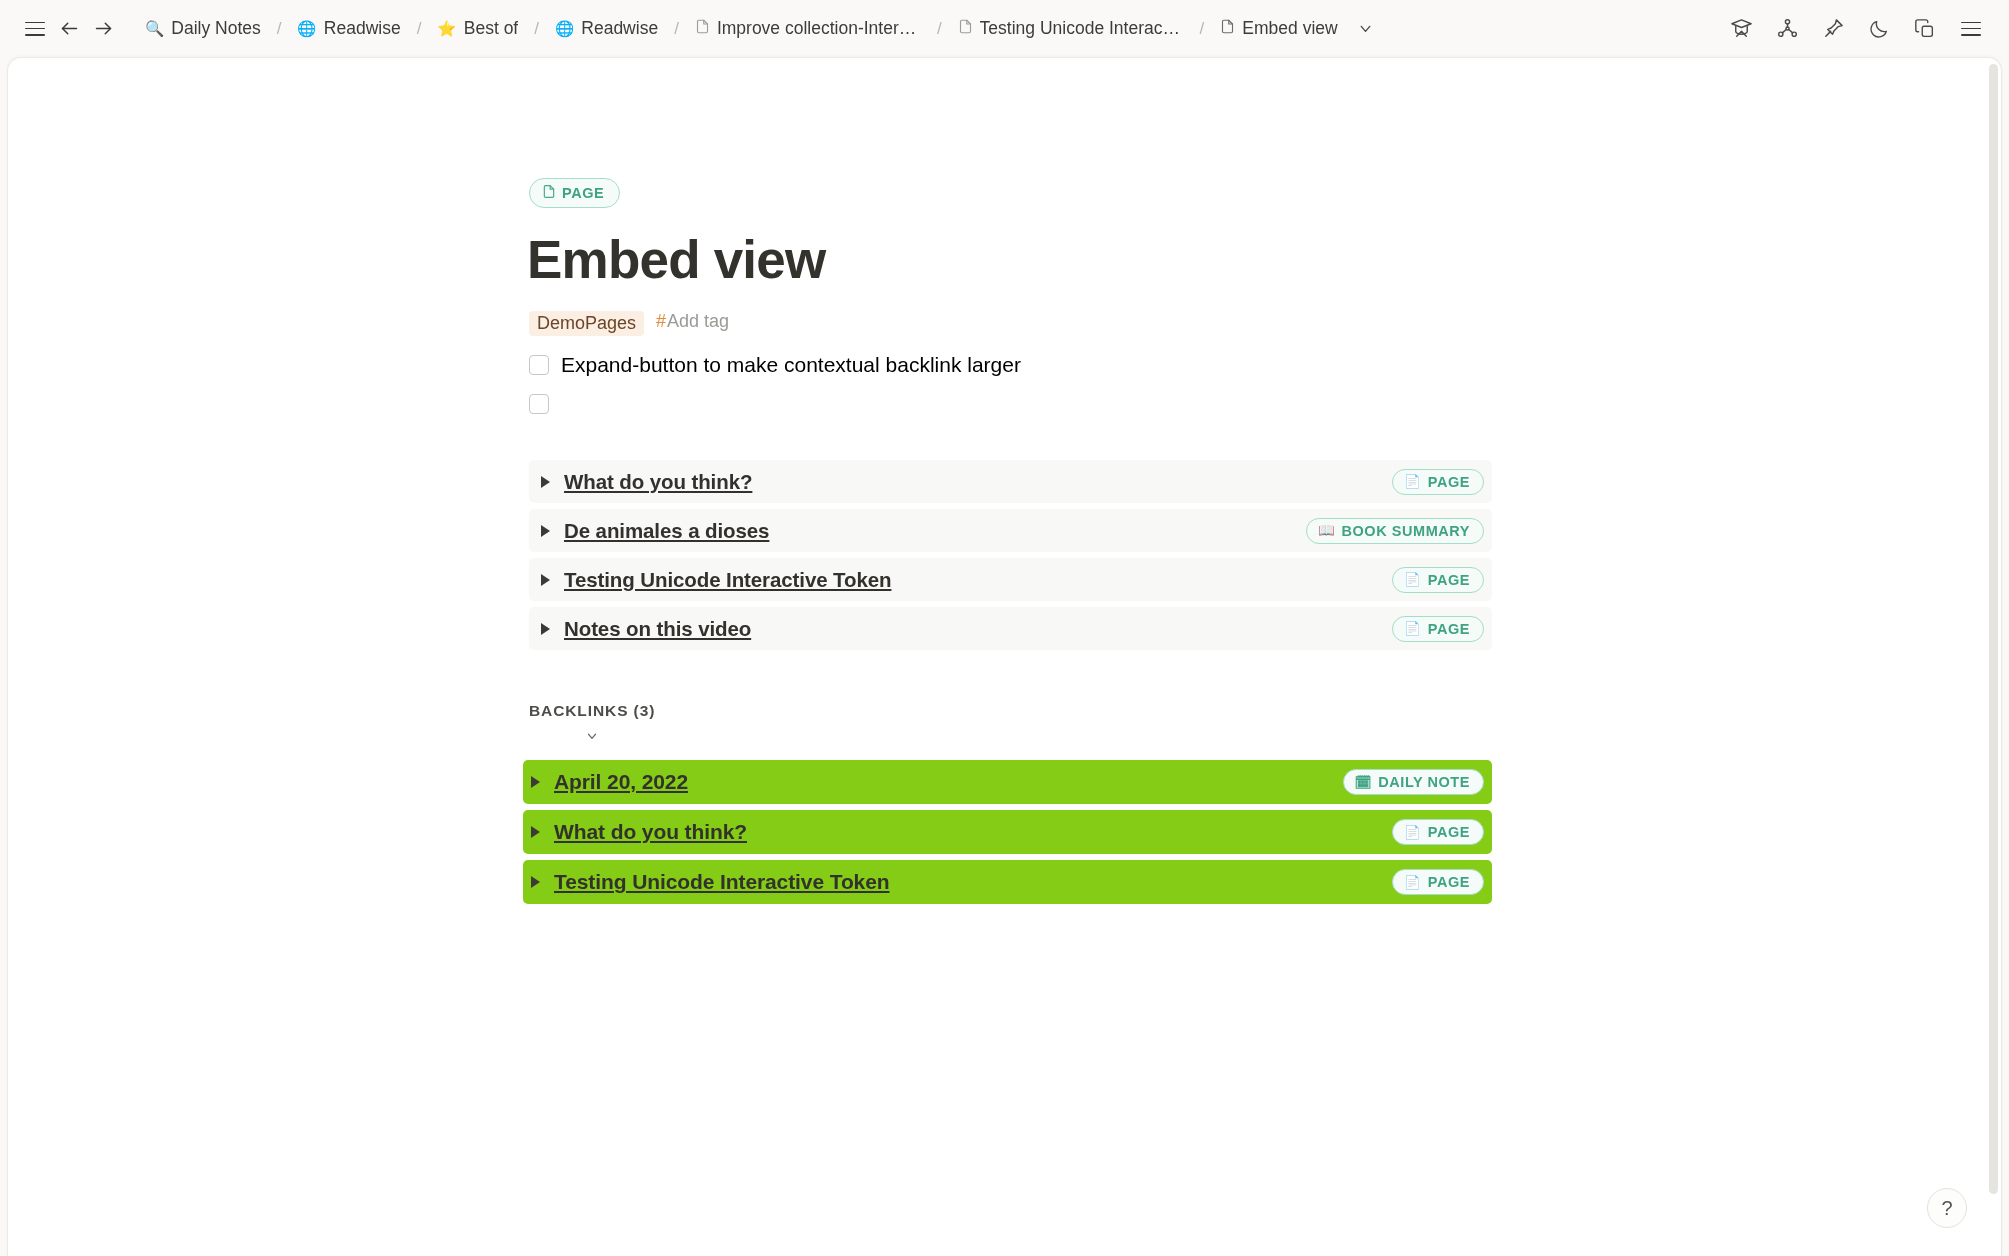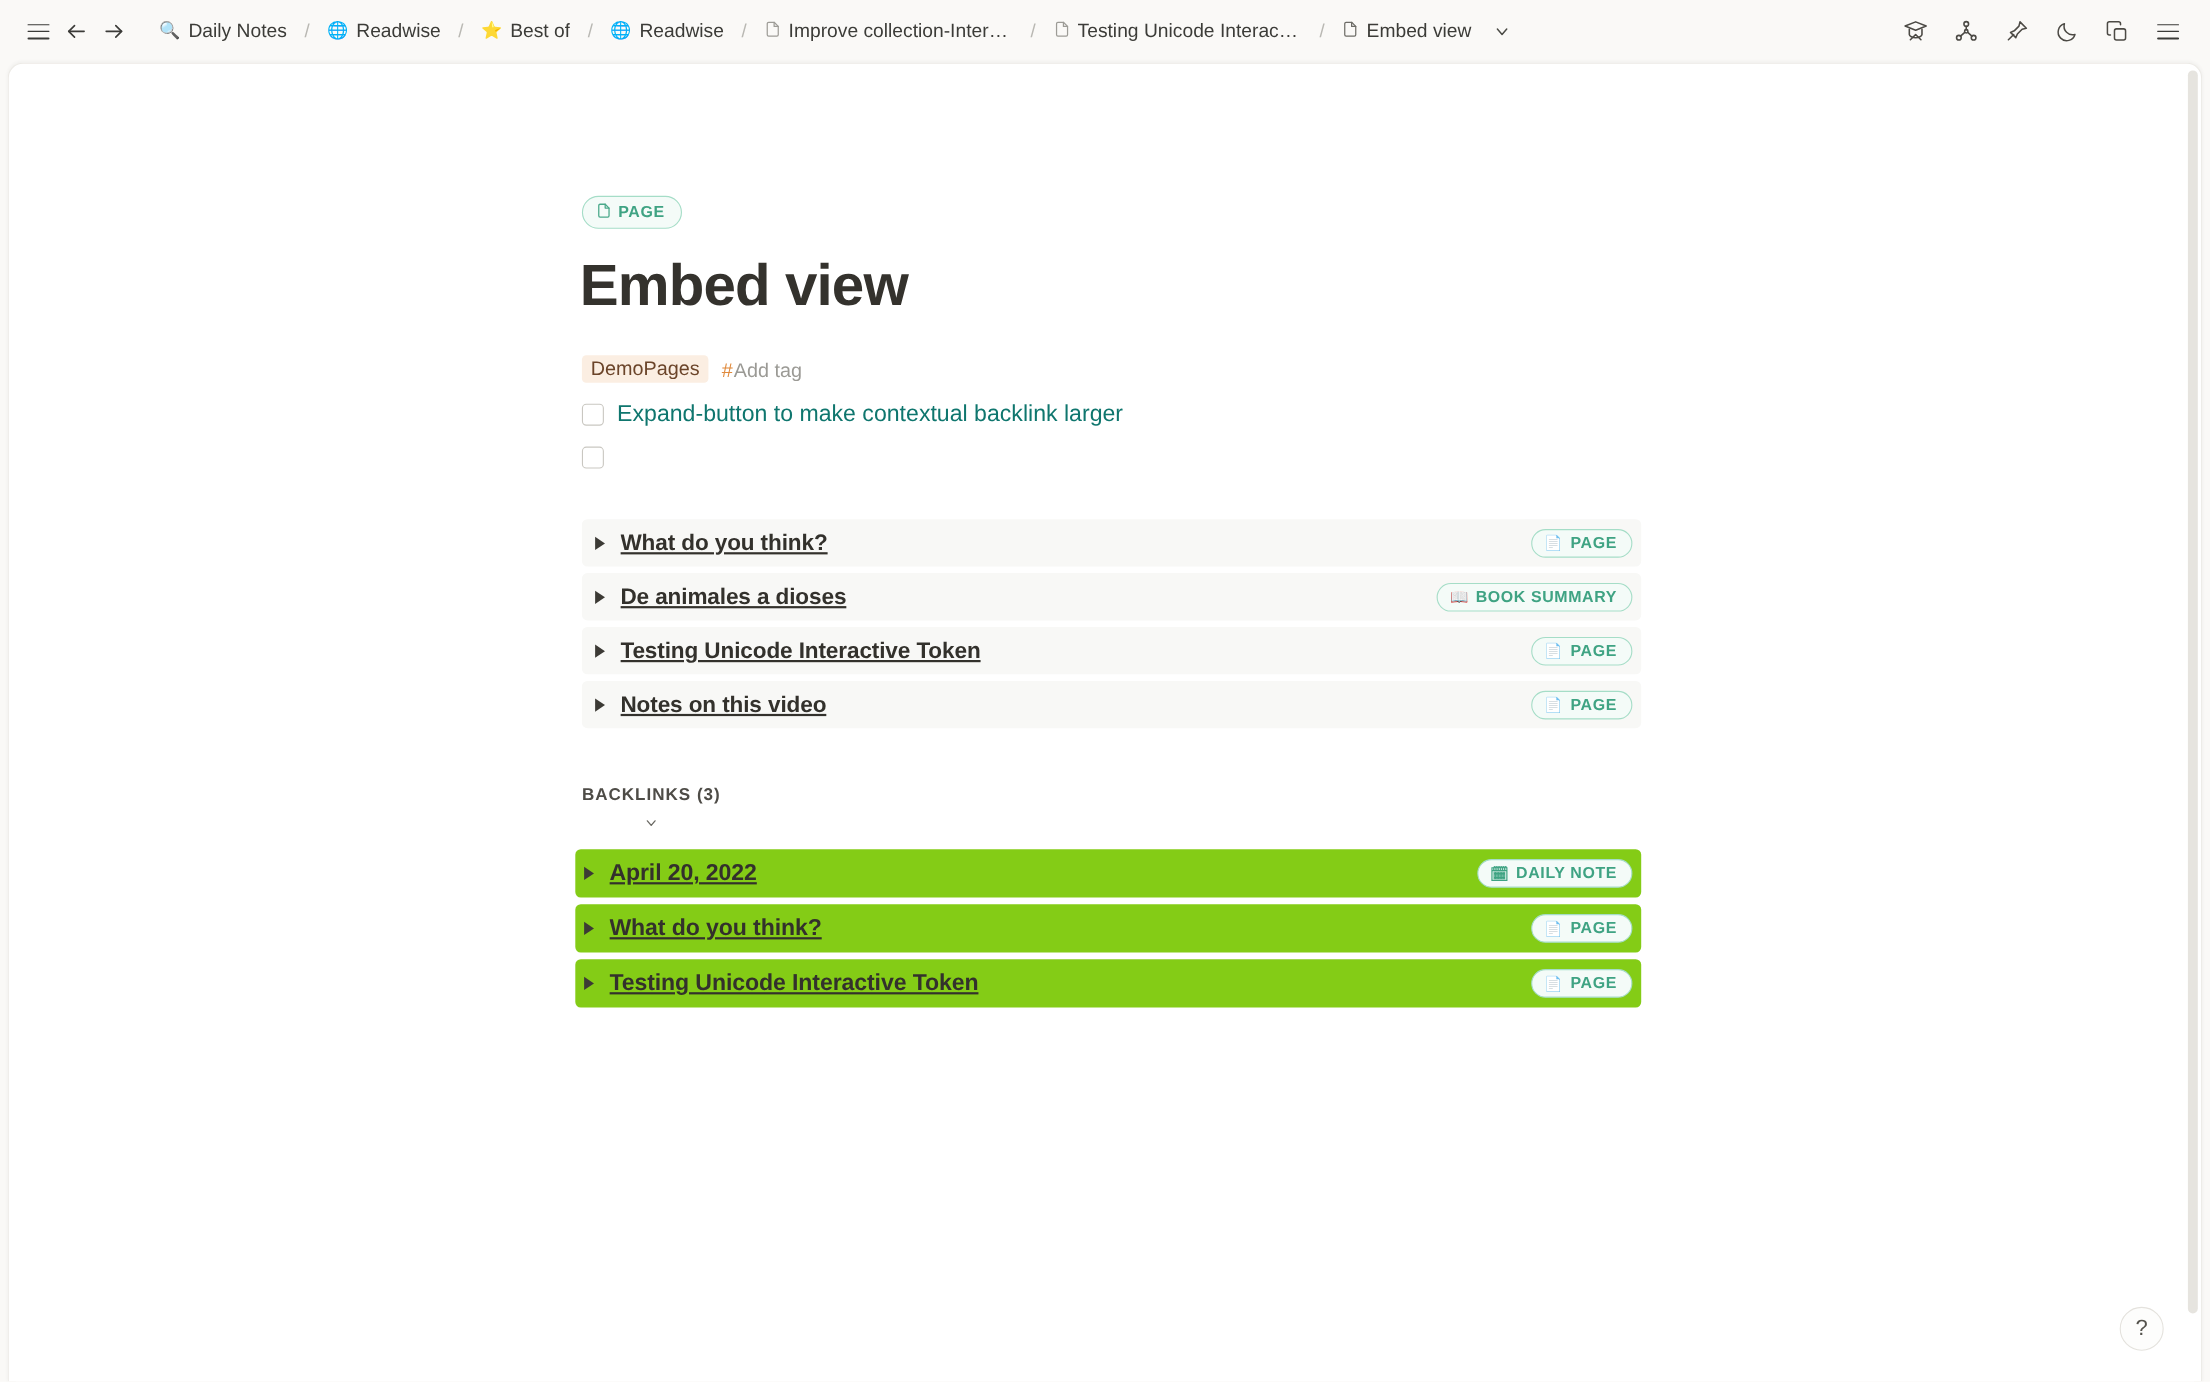--- a/index.html
+++ b/index.html
@@ -158,23 +158,23 @@
     font-size: 53px;
     font-weight: 700;
     letter-spacing: -0.8px;
     color: #34322d;
     margin: 22px 0 0 -2px;
     line-height: 1.15;
   }
 
   .tagrow {
     display: flex;
-    align-items: flex-end;
+    align-items: flex-start;
     gap: 12px;
-    margin-top: 33px;
+    margin-top: 21px;
     font-size: 18px;
   }
   .tag-chip {
     background: #fbeee2;
     color: #6b4429;
     border-radius: 4px;
     padding: 2px 8px;
     font-size: 18px;
     cursor: pointer;
   }
@@ -198,21 +198,21 @@
     letter-spacing: -0.2px;
   }
   .h-todos .emj { font-size: 23px; }
 
   .todo {
     display: flex;
     align-items: center;
     gap: 12px;
     margin-top: 17px;
     font-size: 21px;
-    color: #0f766e;
+    color: #000000;
   }
   .todo:first-of-type { margin-top: 20px; }
   .cbox {
     width: 20px; height: 20px;
     border: 1.6px solid #c9c7c1;
     border-radius: 4px;
     background: #fff;
     cursor: pointer;
     flex: 0 0 auto;
   }

